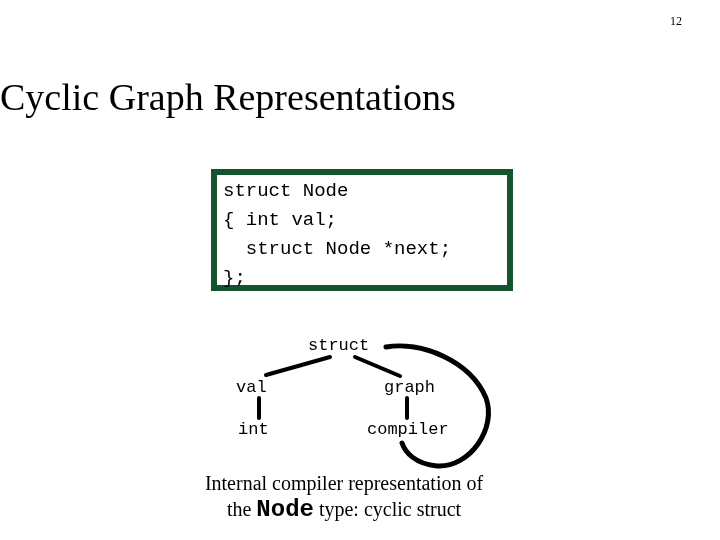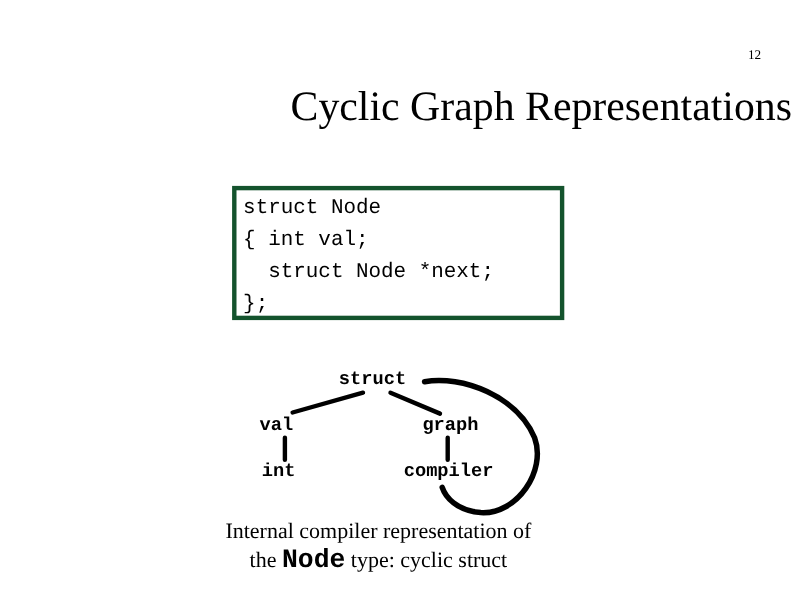--- a/index.html
+++ b/index.html
@@ -20,36 +20,35 @@
     position: absolute;
     left: 0; top: 0;
     width: 720px;
     height: 540px;
     background: #ffffff;
   }
 
   
   #page-number {
     position: absolute;
-    right: 28px;
+    right: 38px;
     top: 14px;
     font-family: "Liberation Serif", serif;
     font-size: 12px;
     line-height: 14px;
     color: #000000;
-    margin-top: 29px;
   }
 
   
   #slide-title {
     position: absolute;
     left: 0;
     top: 74px;
     width: 720px;
-    text-align: right;
+    text-align: left;
     font-family: "Liberation Serif", serif;
     font-size: 38px;
     line-height: 46px;
     font-weight: normal;
     letter-spacing: 0px;
     color: #000000;
     white-space: nowrap;
   }
 
   
@@ -65,21 +64,21 @@
   }
 
   
   #code-box {
     position: absolute;
     left: 211px;
     top: 169px;
     width: 302px;
     height: 122px;
     box-sizing: border-box;
-    border: 4px solid #14532d;
+    border: 6px solid #14532d;
     background: #ffffff;
   }
   #code-text {
     position: absolute;
     left: 6px;
     top: 2px;
     margin: 0;
     font-family: "Liberation Mono", "DejaVu Sans Mono", monospace;
     font-size: 19px;
     line-height: 29px;
@@ -100,21 +99,21 @@
     display: block;
     width: 720px;
     height: 540px;
   }
 
   .node-label {
     position: absolute;
     font-family: "Liberation Mono", "DejaVu Sans Mono", monospace;
     font-size: 17px;
     line-height: 19px;
-    font-weight: bold;
+    font-weight: normal;
     color: #000000;
     white-space: nowrap;
   }
   #node-struct  { left: 308px; top: 336px; }
   #node-val     { left: 236px; top: 378px; }
   #node-next    { left: 384px; top: 378px; }
   #node-int     { left: 238px; top: 420px; }
   #node-pointer { left: 367px; top: 420px; }
 
   

